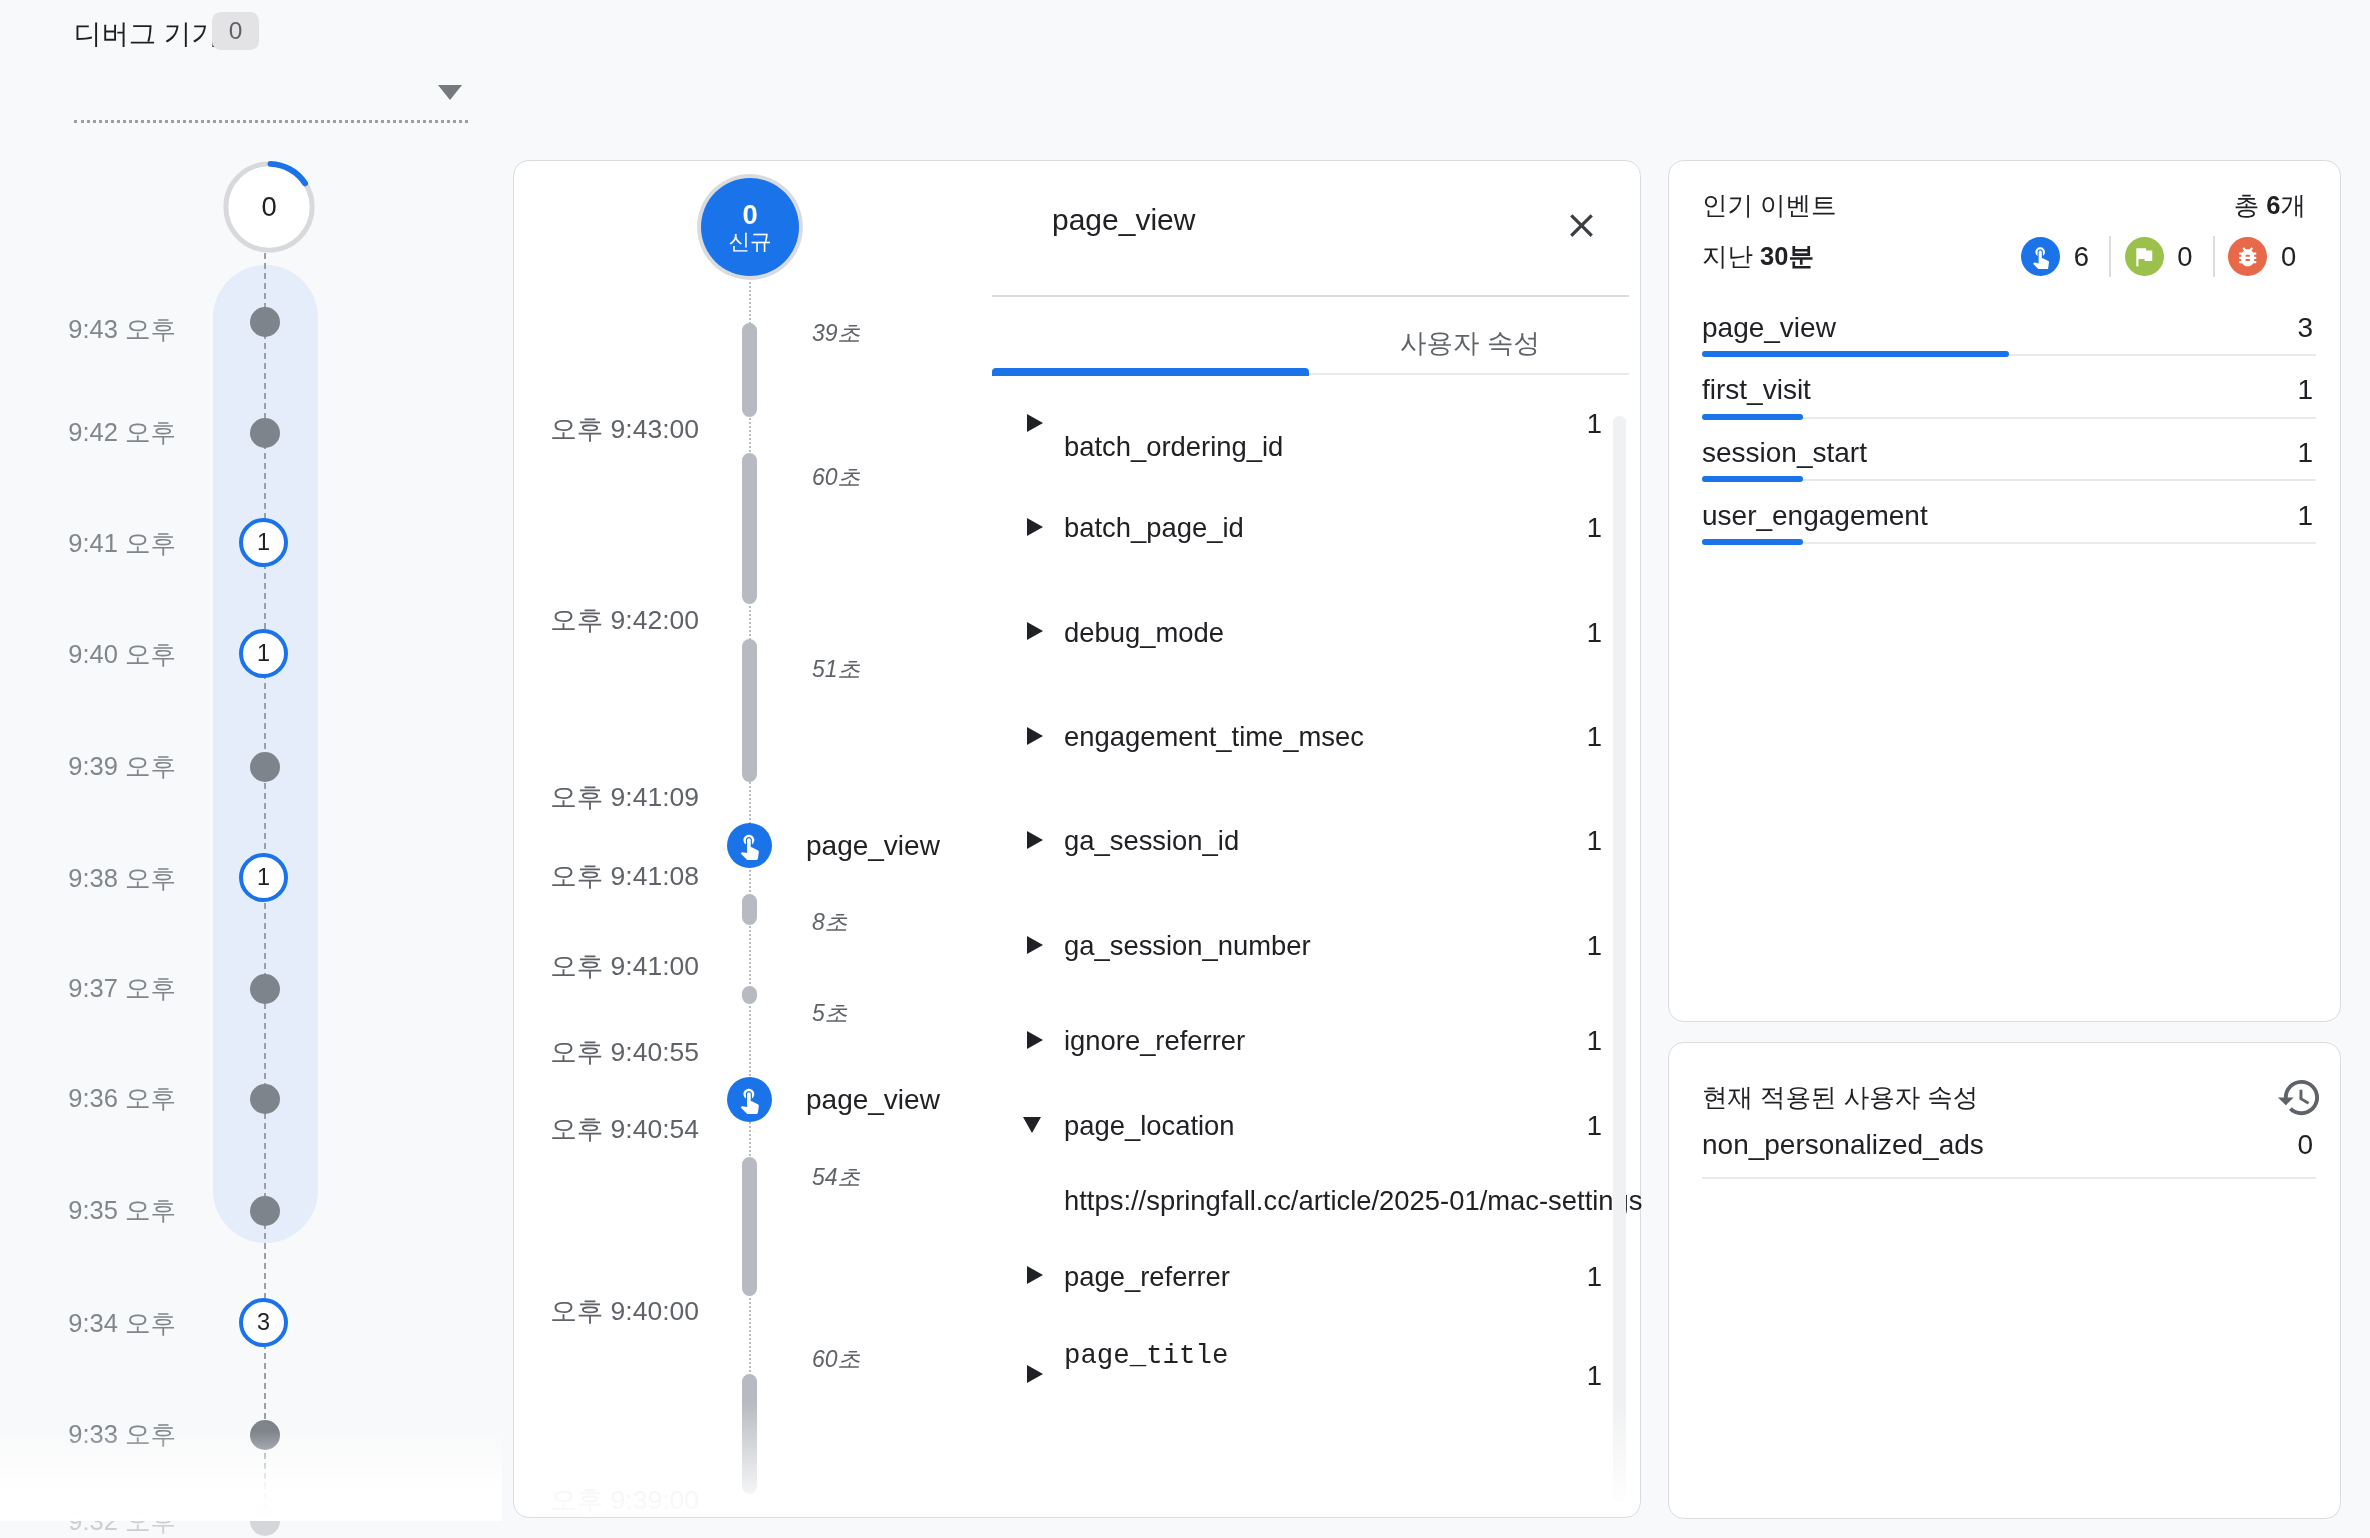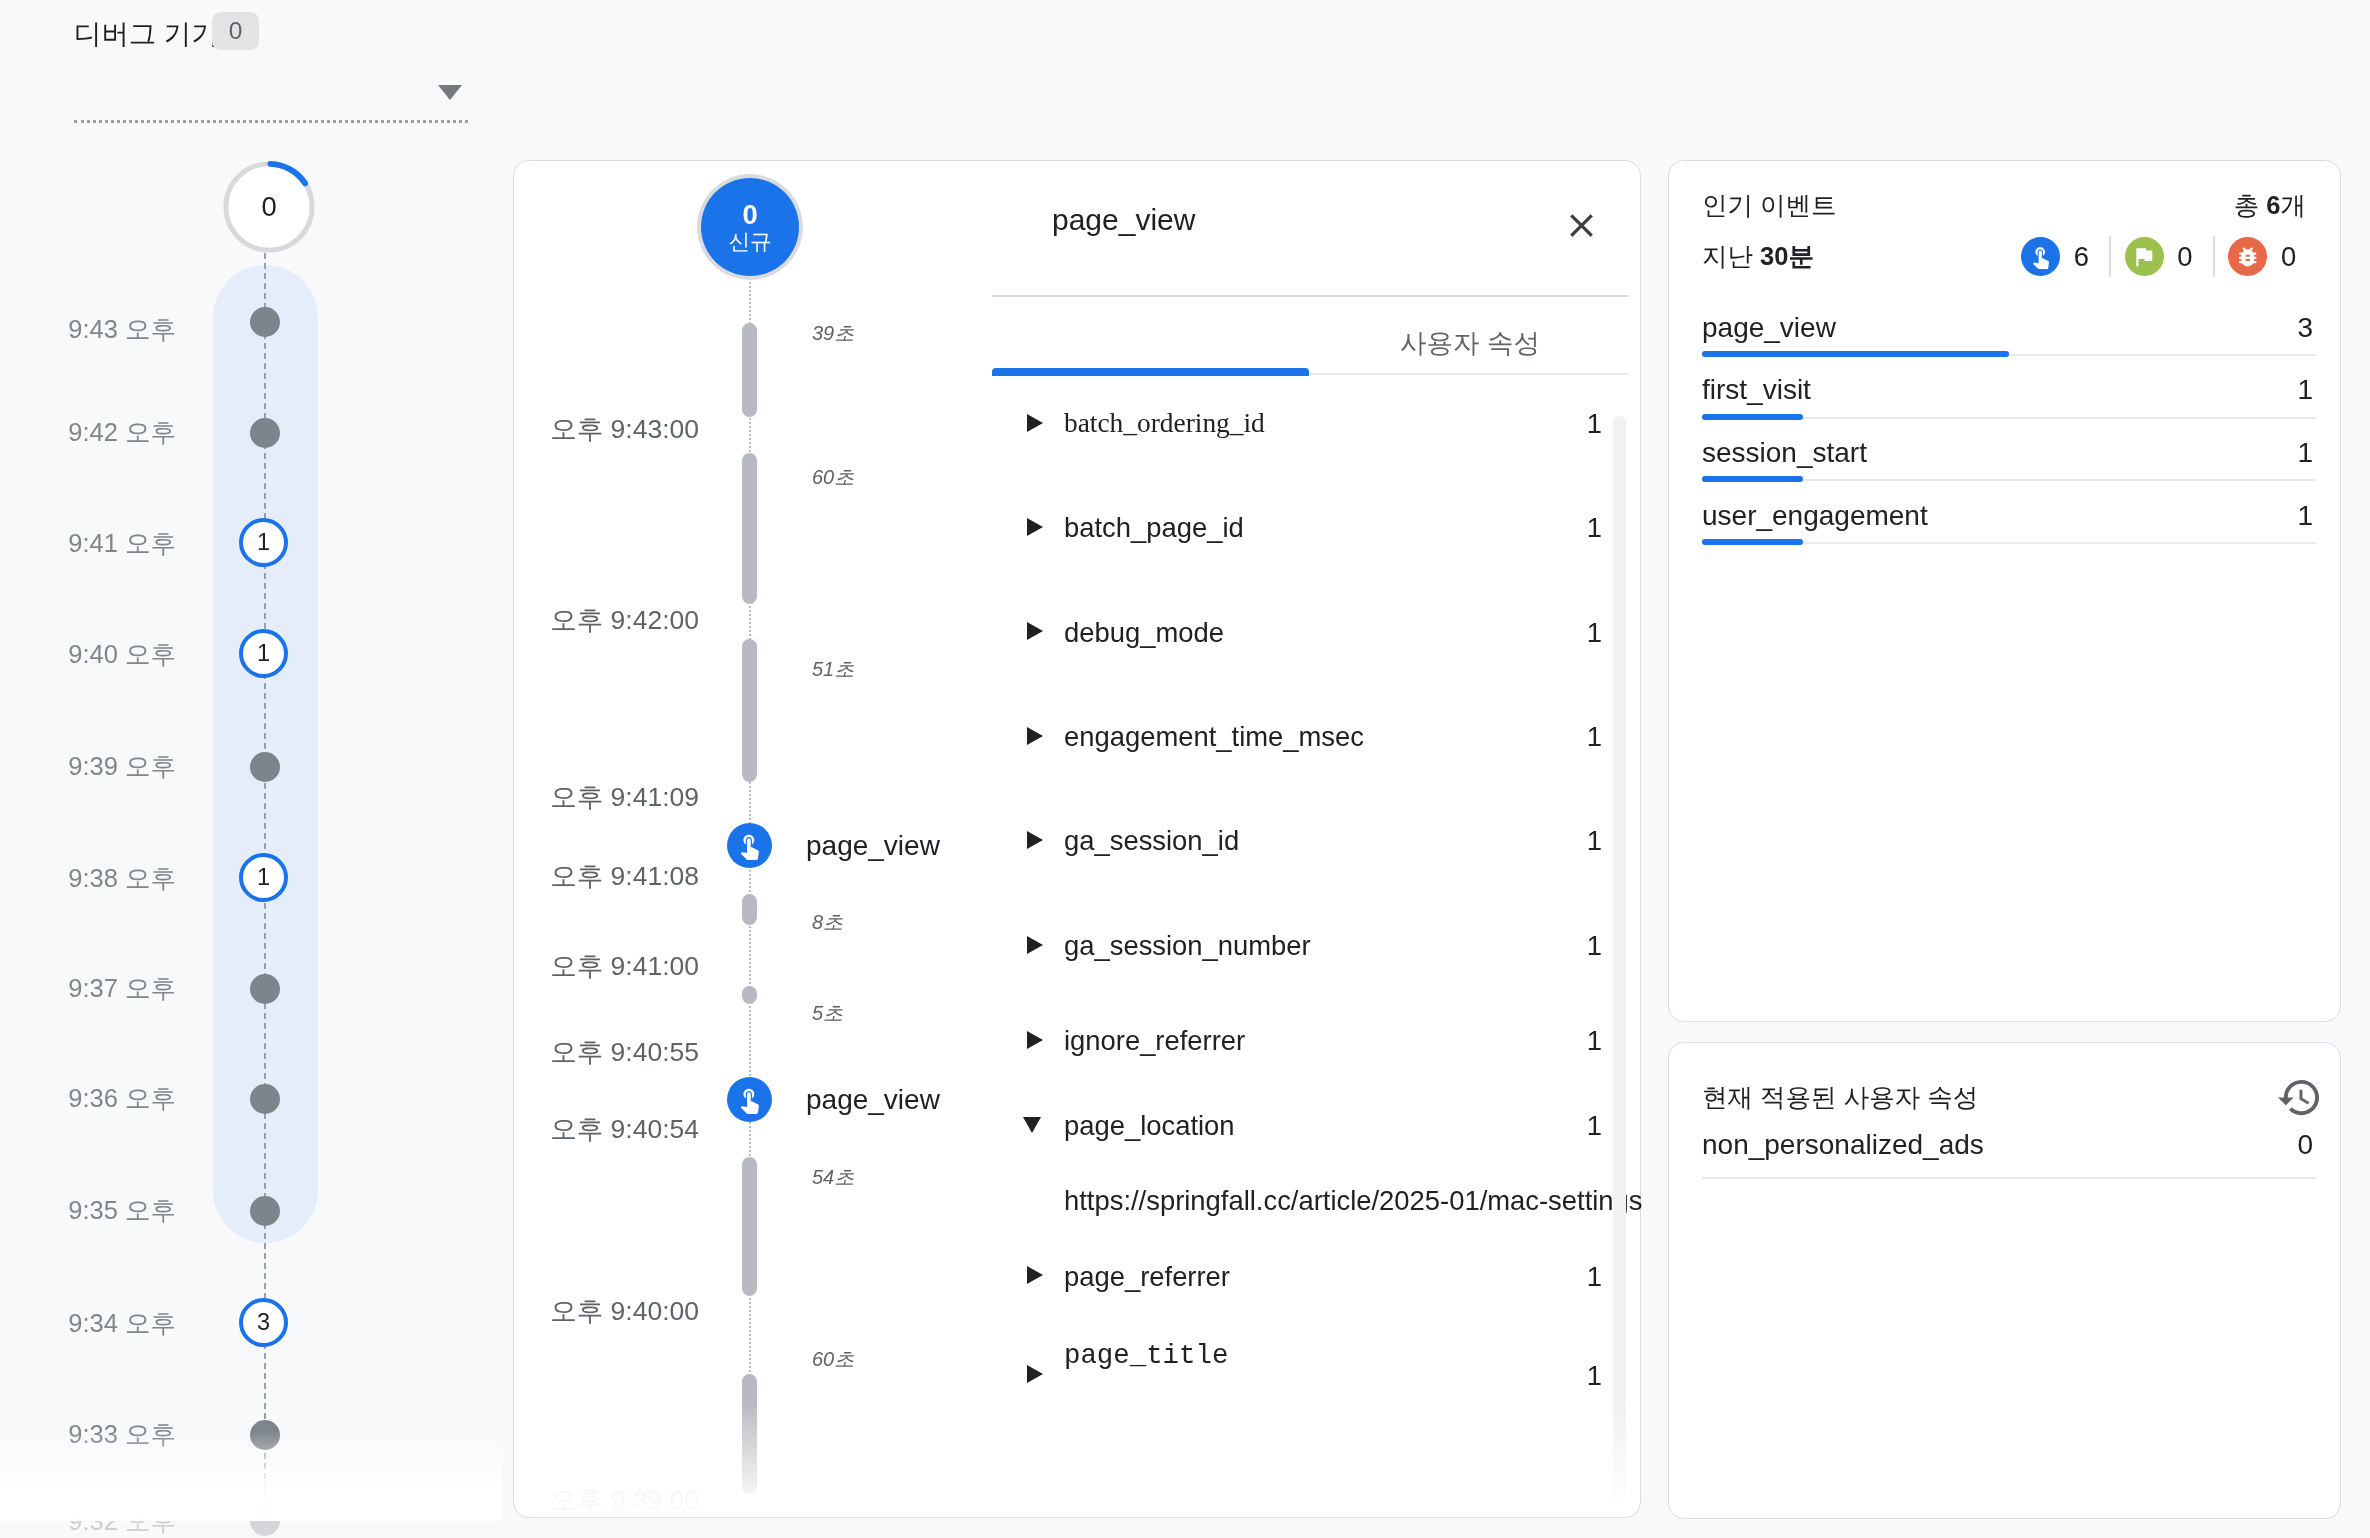--- a/index.html
+++ b/index.html
@@ -37,21 +37,21 @@
             border:1px solid #dadce0;border-radius:15.7px;}
   .newbadge{left:701px;top:178px;width:98px;height:98px;border-radius:50%;background:#1a73e8;
             box-shadow:0 0 0 3.9px #d9dbde;display:flex;flex-direction:column;align-items:center;
             justify-content:center;color:#fff;z-index:3;}
   .newbadge .n{font-size:27.4px;font-weight:700;line-height:29px;}
   .newbadge .t{font-size:21.6px;line-height:25.5px;}
   .mid-line{left:749px;top:282px;width:0;height:1210px;border-left:2.9px dotted #b9bdc3;z-index:1;}
   .cap{left:742px;width:14.7px;border-radius:7.8px;background:#b7bbc1;z-index:2;}
   .mid-time{left:513px;width:186px;text-align:right;font-size:26.5px;color:#5f6368;height:35px;line-height:35px;z-index:2;}
   .mid-time.faded{color:#c2c5c9;}
-  .mid-dur{left:812px;font-size:20px;font-style:italic;color:#5f6368;height:35px;line-height:35px;z-index:2;}
+  .mid-dur{left:812px;font-size:23px;font-style:italic;color:#5f6368;height:35px;line-height:35px;z-index:2;}
   .mid-ev-ic{left:727px;width:45px;height:45px;border-radius:50%;background:#1a73e8;z-index:3;
              display:flex;align-items:center;justify-content:center;cursor:pointer;}
   .mid-ev-lb{left:806px;font-size:28px;color:#202124;height:39px;line-height:39px;z-index:2;cursor:pointer;}
   .panel-title{left:1052px;top:203px;font-size:30px;color:#202124;}
   .panel-close{left:1562px;top:206px;width:39px;height:39px;cursor:pointer;color:#3c4043;}
   .panel-div{left:992px;top:295px;width:637px;height:2px;background:#dadce0;}
   .tab{top:320px;width:318px;text-align:center;font-size:26.5px;color:#5f6368;height:47px;line-height:47px;cursor:pointer;}
   .tab.active{color:#1a73e8;font-weight:500;}
   .tab-track{left:992px;top:373px;width:637px;height:2px;background:#e8eaed;}
   .tab-underline{left:992px;top:368px;width:317px;height:7.8px;background:#1a73e8;border-radius:3.9px 3.9px 0 0;}
@@ -188,21 +188,21 @@
     <svg width="39" height="39" viewBox="0 0 24 24" fill="#3c4043">
       <path d="M19 6.41 17.59 5 12 10.59 6.41 5 5 6.41 10.59 12 5 17.59 6.41 19 12 13.41 17.59 19 19 17.59 13.41 12z"></path>
     </svg>
   </div>
   <div class="abs panel-div"></div>
   <div class="abs tab" style="left:1311px;">사용자 속성</div>
   <div class="abs tab-track"></div>
   <div class="abs tab-underline"></div>
   <div id="param-list">
       <div class="abs tri-r" style="top: 414px;"></div>
-      <div class="abs param-name" style="top: 405px; font-family: Liberation Serif, serif;">batch_ordering_id</div>
+      <div class="abs param-name" style="top: 428px;">batch_ordering_id</div>
       <div class="abs param-val" style="top: 405px;">1</div>
       <div class="abs tri-r" style="top: 518px;"></div>
       <div class="abs param-name" style="top: 509px;">batch_page_id</div>
       <div class="abs param-val" style="top: 509px;">1</div>
       <div class="abs tri-r" style="top: 622px;"></div>
       <div class="abs param-name" style="top: 614px;">debug_mode</div>
       <div class="abs param-val" style="top: 614px;">1</div>
       <div class="abs tri-r" style="top: 727px;"></div>
       <div class="abs param-name" style="top: 718px;">engagement_time_msec</div>
       <div class="abs param-val" style="top: 718px;">1</div>

